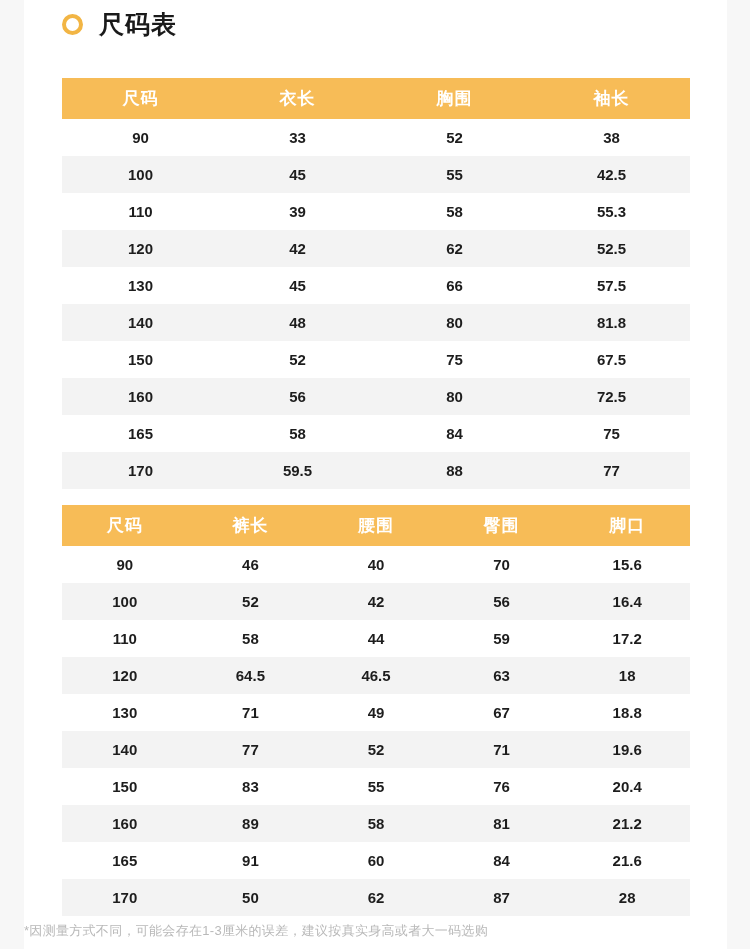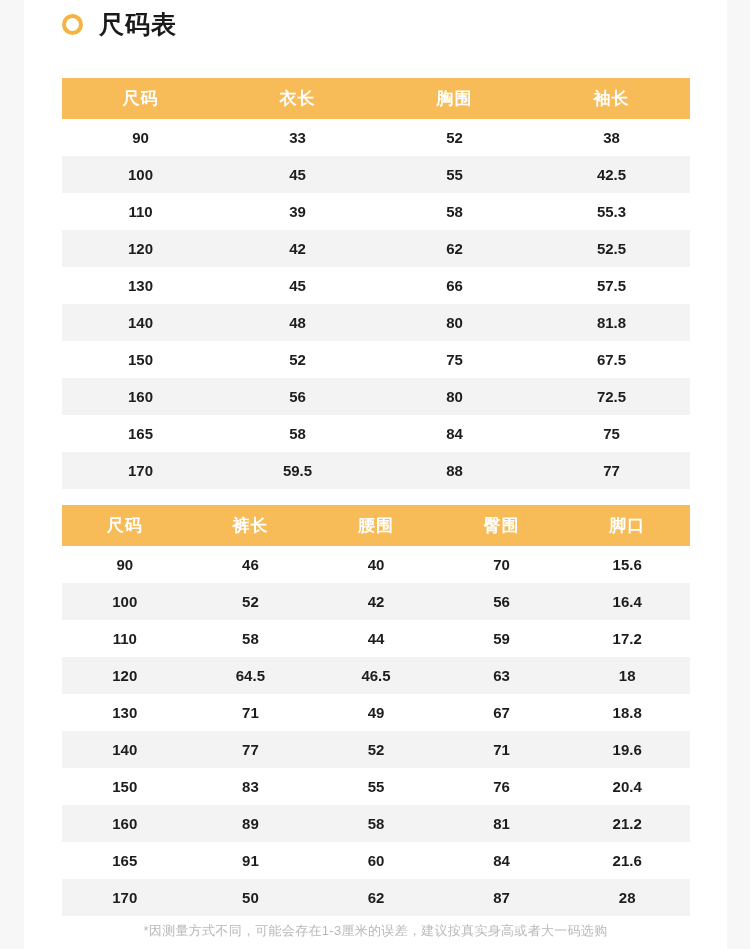--- a/index.html
+++ b/index.html
@@ -84,21 +84,20 @@
     background: #ffffff;
   }
   table.size-table tbody tr:nth-child(even) td {
     background: #f3f3f3;
   }
   .footnote {
     position: absolute;
     left: 0;
     right: 0;
     top: 922px;
-    text-align: center;
     font-size: 13px;
     color: #b9b9b9;
     letter-spacing: 0.3px;
   }
 </style>
 </head>
 <body>
 
 <div class="page">
   <div class="sheet">

